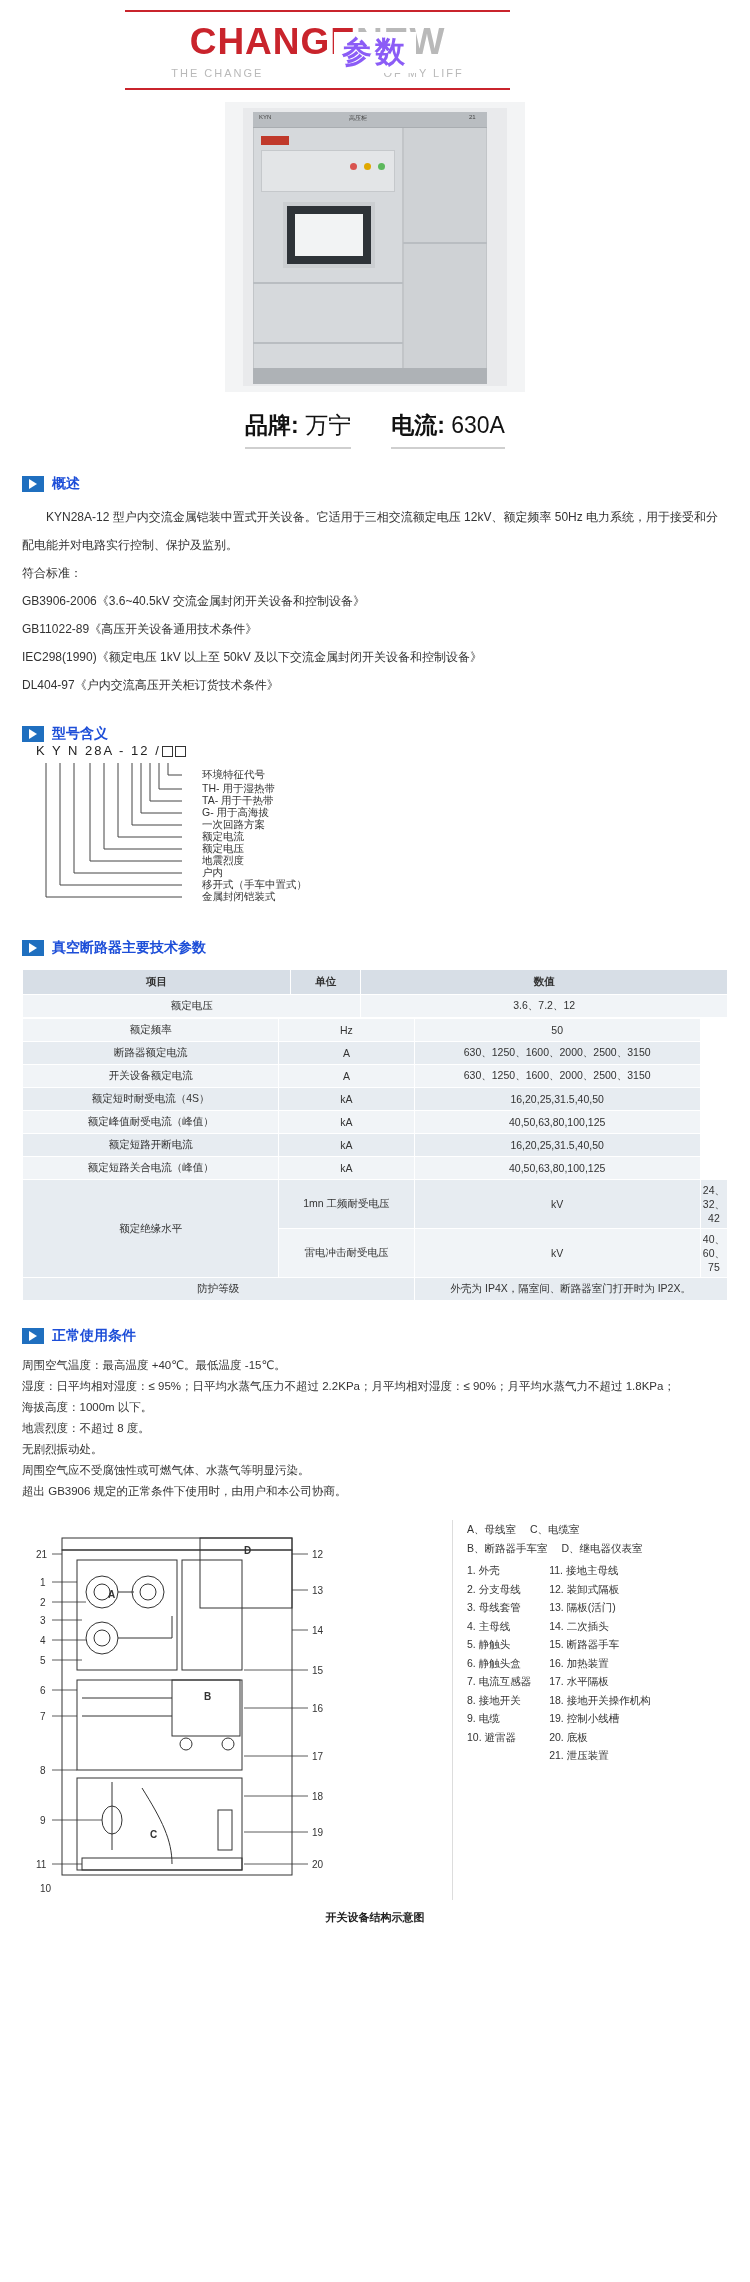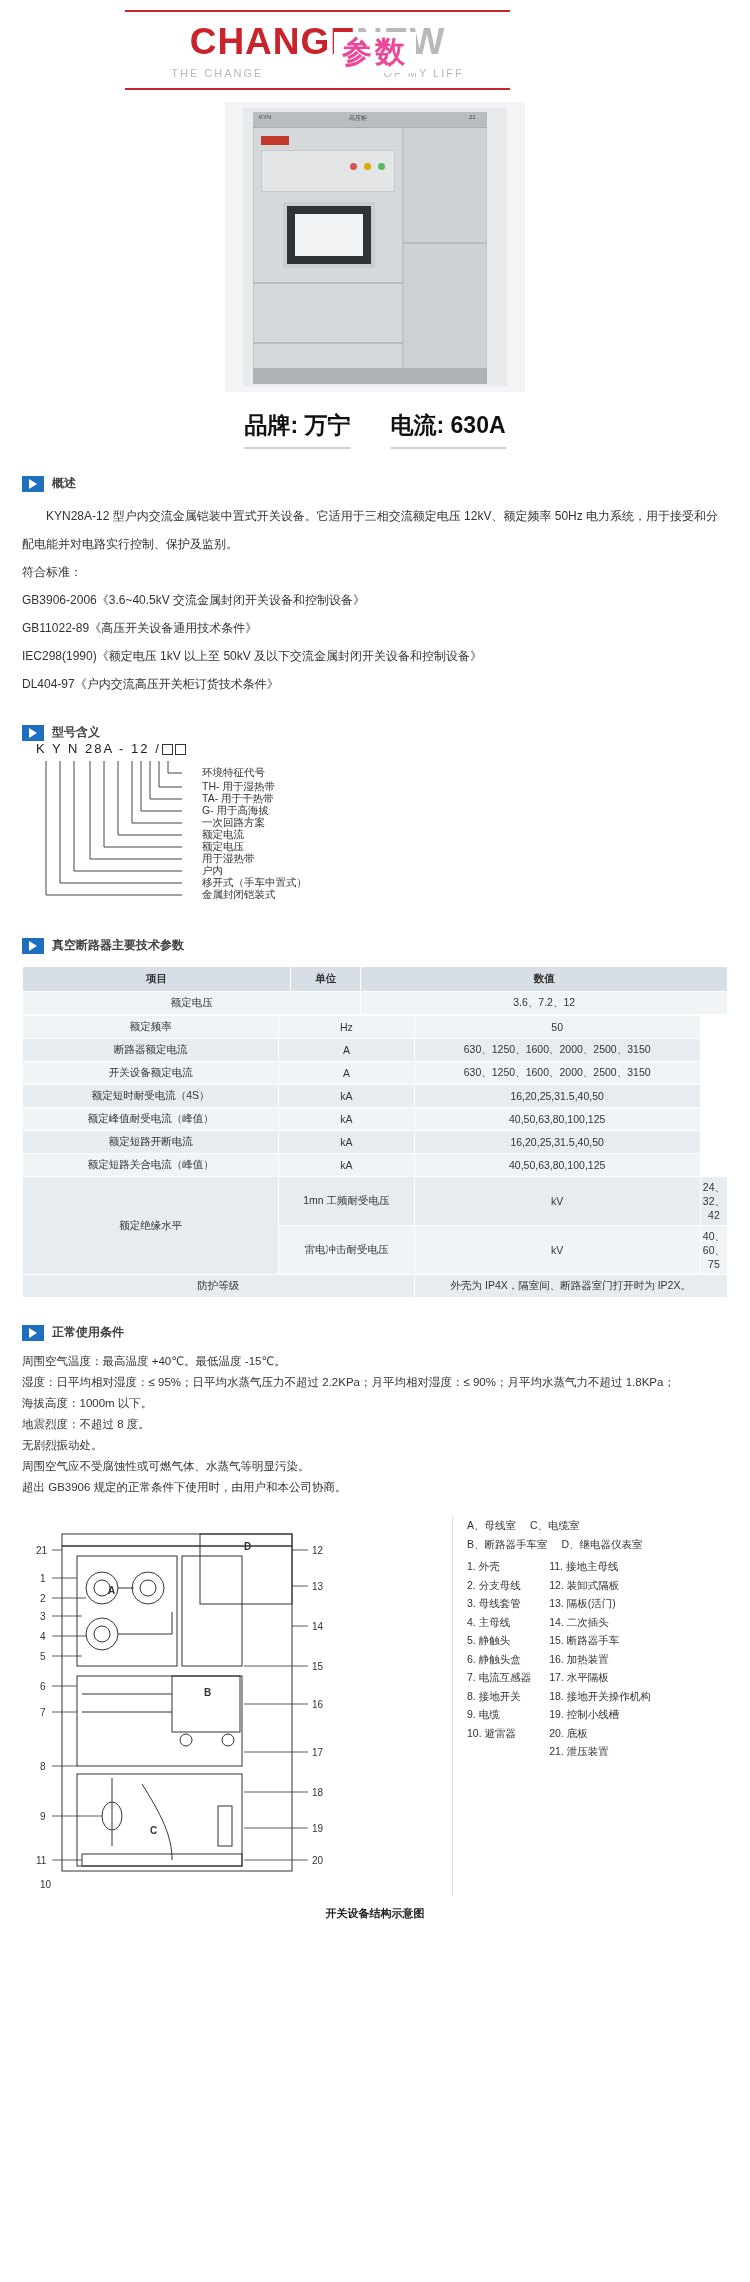--- a/index.html
+++ b/index.html
@@ -19,21 +19,21 @@
     position:absolute; left:125px; top:10px; width:385px; height:80px;
     border-top:2px solid #c9242c; border-bottom:2px solid #c9242c;
     display:flex; flex-direction:column; justify-content:center; align-items:center;
   }
   .banner-line1 { font-size:37px; font-weight:bold; letter-spacing:1px; line-height:42px; }
   .banner-line1 .red { color:#c9242c; }
   .banner-line1 .gray { color:#b9b9b9; }
   .banner-line2 { font-size:11px; color:#b9b9b9; letter-spacing:2px; margin-top:4px; display:flex; gap:120px; }
   .banner-cn {
     position:absolute; left:50%; top:32px; transform:translateX(-50%);
-    font-size:30px; font-weight:bold; color:#ec4899; letter-spacing:3px;
+    font-size:30px; font-weight:bold; color:#8b5cf6; letter-spacing:3px;
     background:#fff; padding:0 8px;
   }
 
   
   .photo-wrap { width:750px; display:flex; justify-content:center; margin-top:4px; }
   .photo { width:300px; height:290px; background:#f3f4f5; position:relative; overflow:hidden; }
   .cab-shadow { position:absolute; left:18px; top:6px; width:264px; height:278px; background:#e9eaec; }
   .cab-main { position:absolute; left:28px; top:10px; width:150px; height:272px; background:#d6d9dc; border:1px solid #c2c5c8; }
   .cab-right { position:absolute; left:178px; top:10px; width:84px; height:272px; background:#cfd2d5; border:1px solid #c2c5c8; }
   .cab-top-strip { position:absolute; left:28px; top:10px; width:234px; height:16px; background:#b9bdc1; border-bottom:1px solid #a9adb1; }
@@ -43,33 +43,33 @@
   .led { position:absolute; top:12px; width:7px; height:7px; border-radius:50%; }
   .cab-screen { position:absolute; left:58px; top:100px; width:92px; height:66px; background:#2e3338; border:4px solid #cbced1; }
   .cab-screen i { position:absolute; left:8px; top:8px; right:8px; bottom:8px; background:#f2f3f4; }
   .cab-div { position:absolute; background:#b9bdc1; }
   .cab-feet { position:absolute; left:28px; top:266px; width:234px; height:16px; background:#aeb2b6; }
 
   
   .kv-row { display:flex; justify-content:center; gap:40px; margin-top:18px; padding:0 40px; }
   .kv { font-size:23px; font-weight:bold; color:#111; border-bottom:2px solid #cfcfcf; padding-bottom:6px; }
   .kv .k { font-weight:bold; }
-  .kv .v { font-weight:bold; }
+  .kv .v { font-weight:normal; }
 
   
   .sec { margin:26px 22px 0 22px; }
   .sec-head { display:flex; align-items:center; gap:8px; }
   .tri {
     width:22px; height:16px; background:#1f6fbf; position:relative; flex:0 0 auto;
   }
   .tri:after {
     content:""; position:absolute; left:7px; top:3px;
     border-left:8px solid #fff; border-top:5px solid transparent; border-bottom:5px solid transparent;
   }
-  .sec-title { font-size:12px; font-weight:bold; color:#404040; }
+  .sec-title { font-size:14px; font-weight:bold; color:#1d4ed8; }
 
   
   .body-text { font-size:12px; line-height:28px; color:#333; margin-top:10px; }
   .body-text p { margin:0; }
   .indent { text-indent:24px; }
 
   
   .model { position:relative; height:170px; font-size:11px; }
   .model-code { font-size:13px; letter-spacing:2px; margin-left:14px; }
   .model-code .box { display:inline-block; width:11px; height:11px; border:1px solid #333; vertical-align:middle; margin:0 1px; }
@@ -199,21 +199,21 @@
       </svg>
 
       <div class="ml-lines">
         <div class="ml-item" style="left:164px; top:25px">环境特征代号</div>
         <div class="ml-item" style="left:164px; top:39px">TH- 用于湿热带</div>
         <div class="ml-item" style="left:164px; top:51px">TA- 用于干热带</div>
         <div class="ml-item" style="left:164px; top:63px">G- 用于高海拔</div>
         <div class="ml-item" style="left:164px; top:75px">一次回路方案</div>
         <div class="ml-item" style="left:164px; top:87px">额定电流</div>
         <div class="ml-item" style="left:164px; top:99px">额定电压</div>
-        <div class="ml-item" style="left:164px; top:111px">用于湿热带</div>
+        <div class="ml-item" style="left:164px; top:111px">地震烈度</div>
         <div class="ml-item" style="left:164px; top:123px">户内</div>
         <div class="ml-item" style="left:164px; top:135px">移开式（手车中置式）</div>
         <div class="ml-item" style="left:164px; top:147px">金属封闭铠装式</div>
       </div>
     </div>
   </div>
 
   <div class="sec">
     <div class="sec-head">
       <span class="tri"></span>

